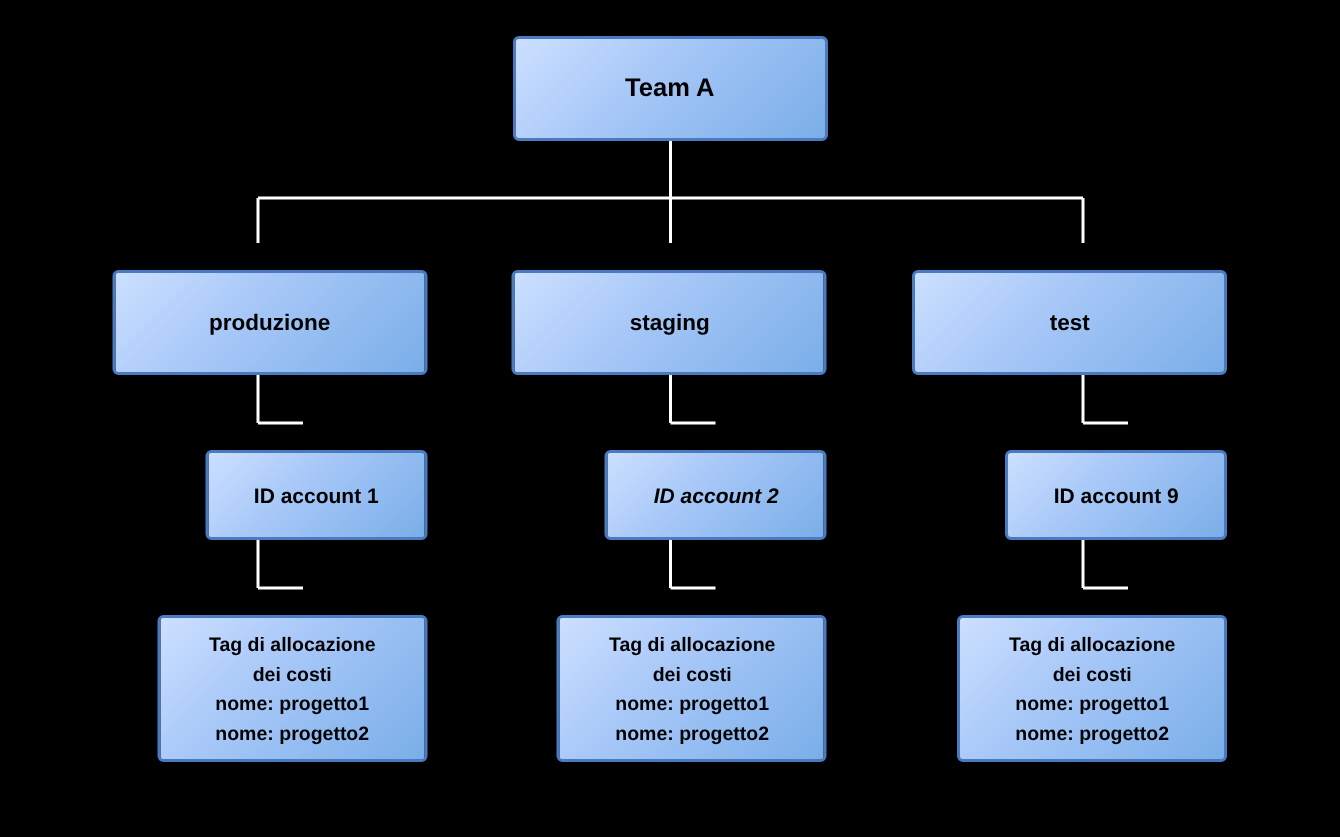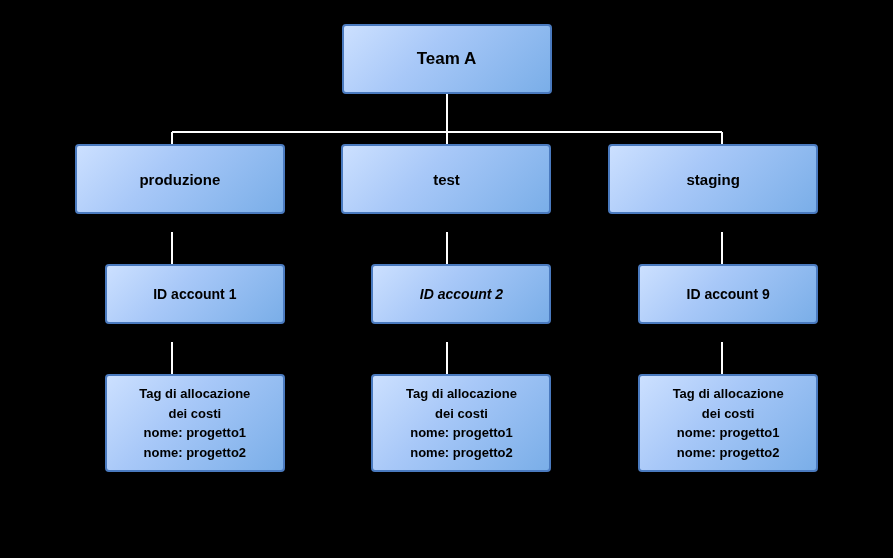--- a/index.html
+++ b/index.html
@@ -40,24 +40,25 @@
     .root-node {
       width: 210px;
       height: 70px;
       font-size: 17px;
     }
 
     .level1-node {
       width: 210px;
       height: 70px;
       font-size: 15px;
+      margin-top: 36px;
     }
 
     .level2-node {
-      width: 180px;
+      width: 148px;
       height: 60px;
       font-size: 14px;
       margin-left: 30px;
     }
 
     .tag-node {
       width: 180px;
       min-height: 90px;
       font-size: 13px;
       font-weight: bold;
@@ -116,24 +117,24 @@
     </div>
   </div>
 
   <div style="height:50px;"></div>
 
   <div style="width:100%; display:flex; justify-content:space-around; padding:0 30px; position:relative; z-index:1;">
     <div class="node level1-node">
       <span>produzione</span>
     </div>
     <div class="node level1-node">
-      <span>test</span>
+      <span>staging</span>
     </div>
     <div class="node level1-node">
-      <span>staging</span>
+      <span>test</span>
     </div>
   </div>
 
   <div style="height:50px;"></div>
 
   <div style="width:100%; display:flex; justify-content:space-around; padding:0 30px; position:relative; z-index:1;">
     <div style="width:210px; display:flex; justify-content:flex-end;">
       <div class="node level2-node">
         <span>ID account 1</span>
       </div>

